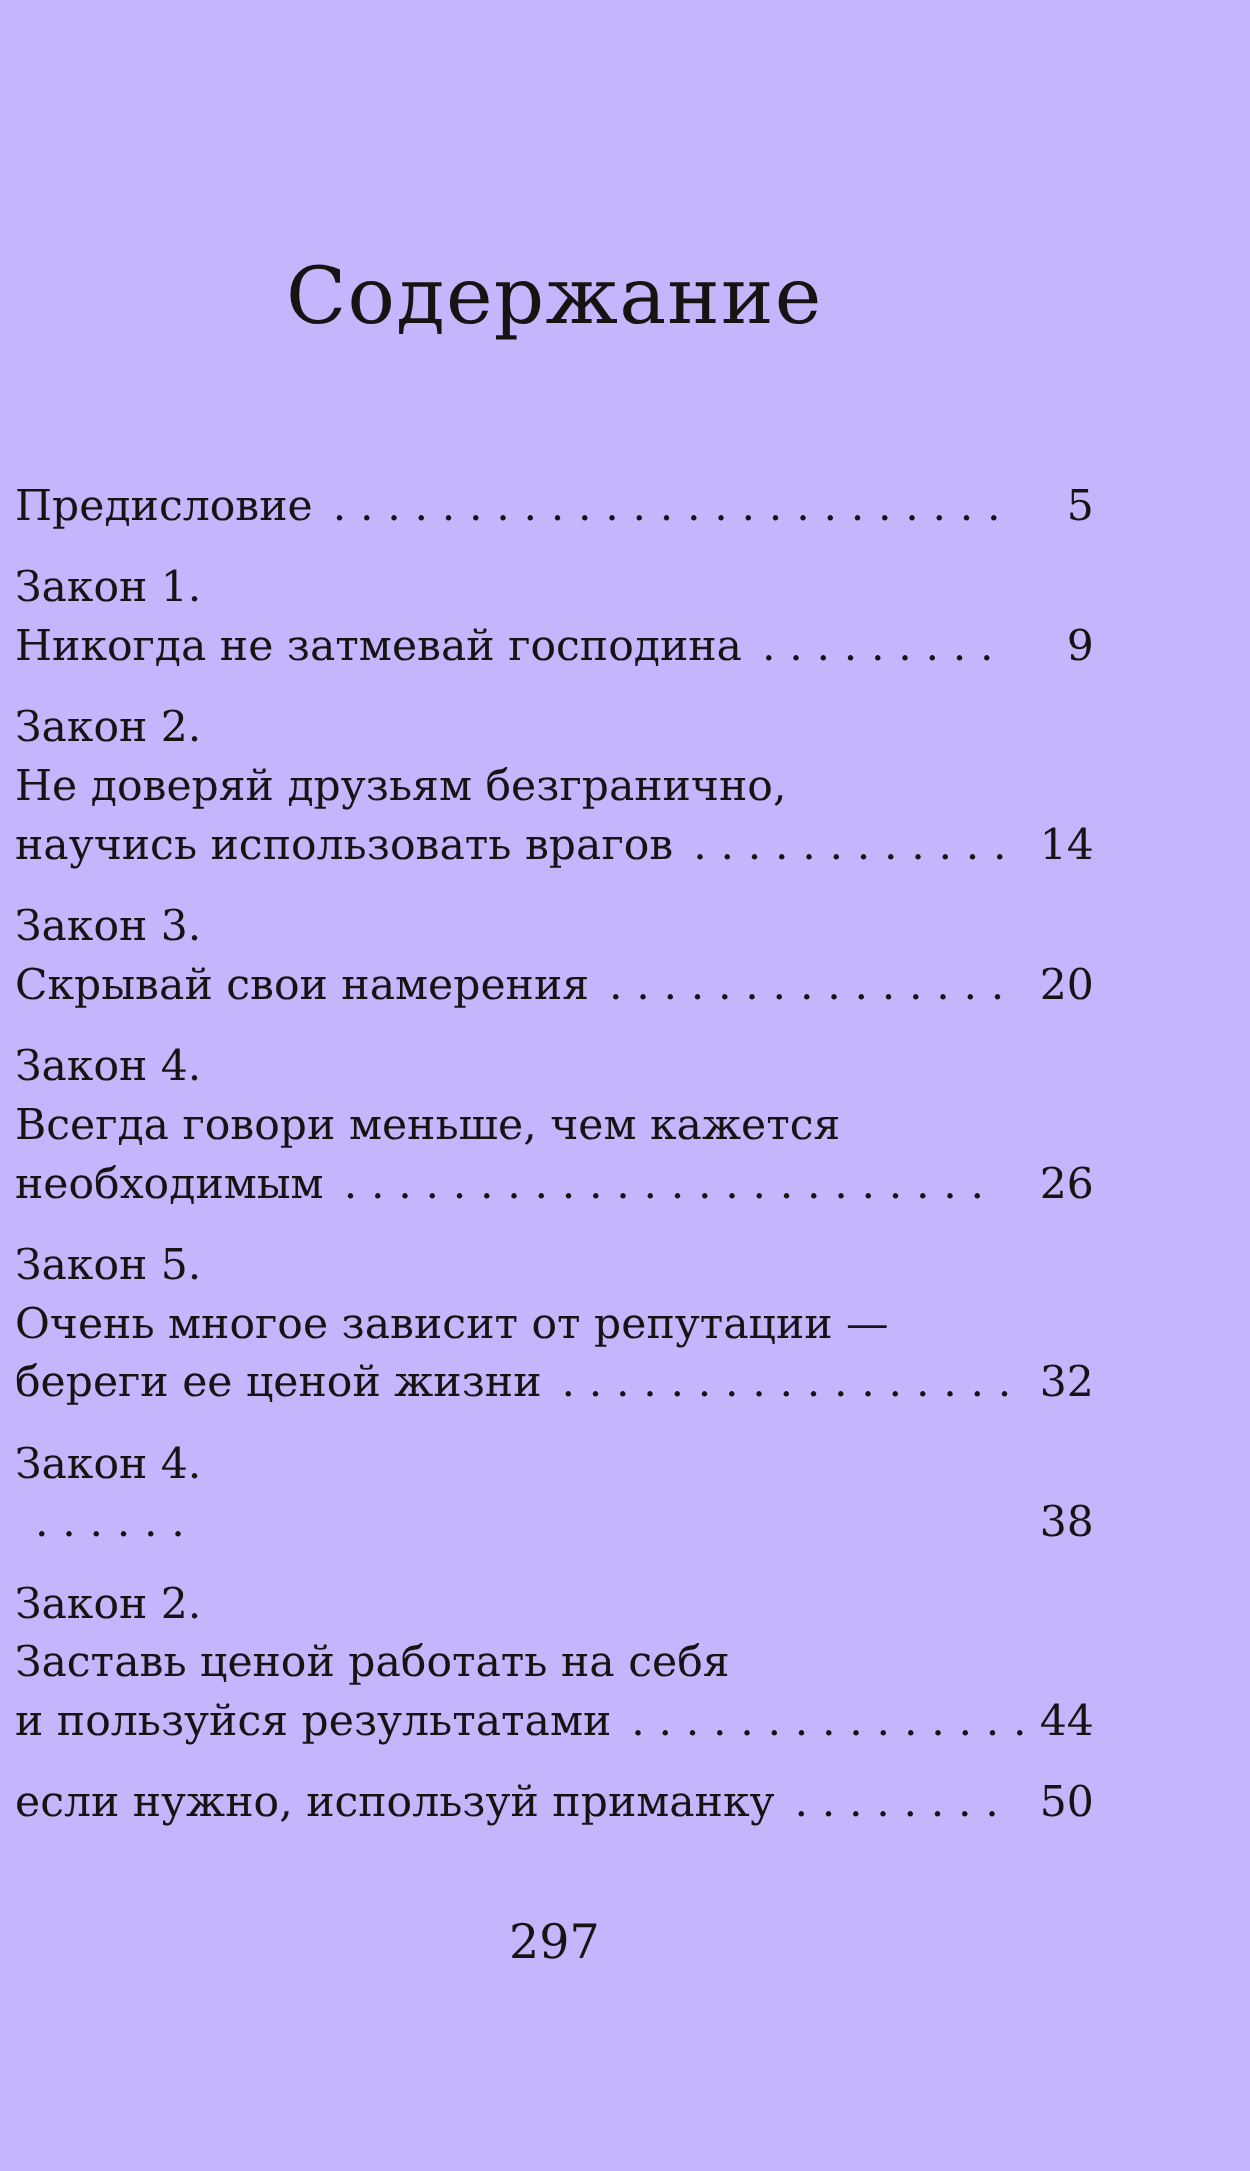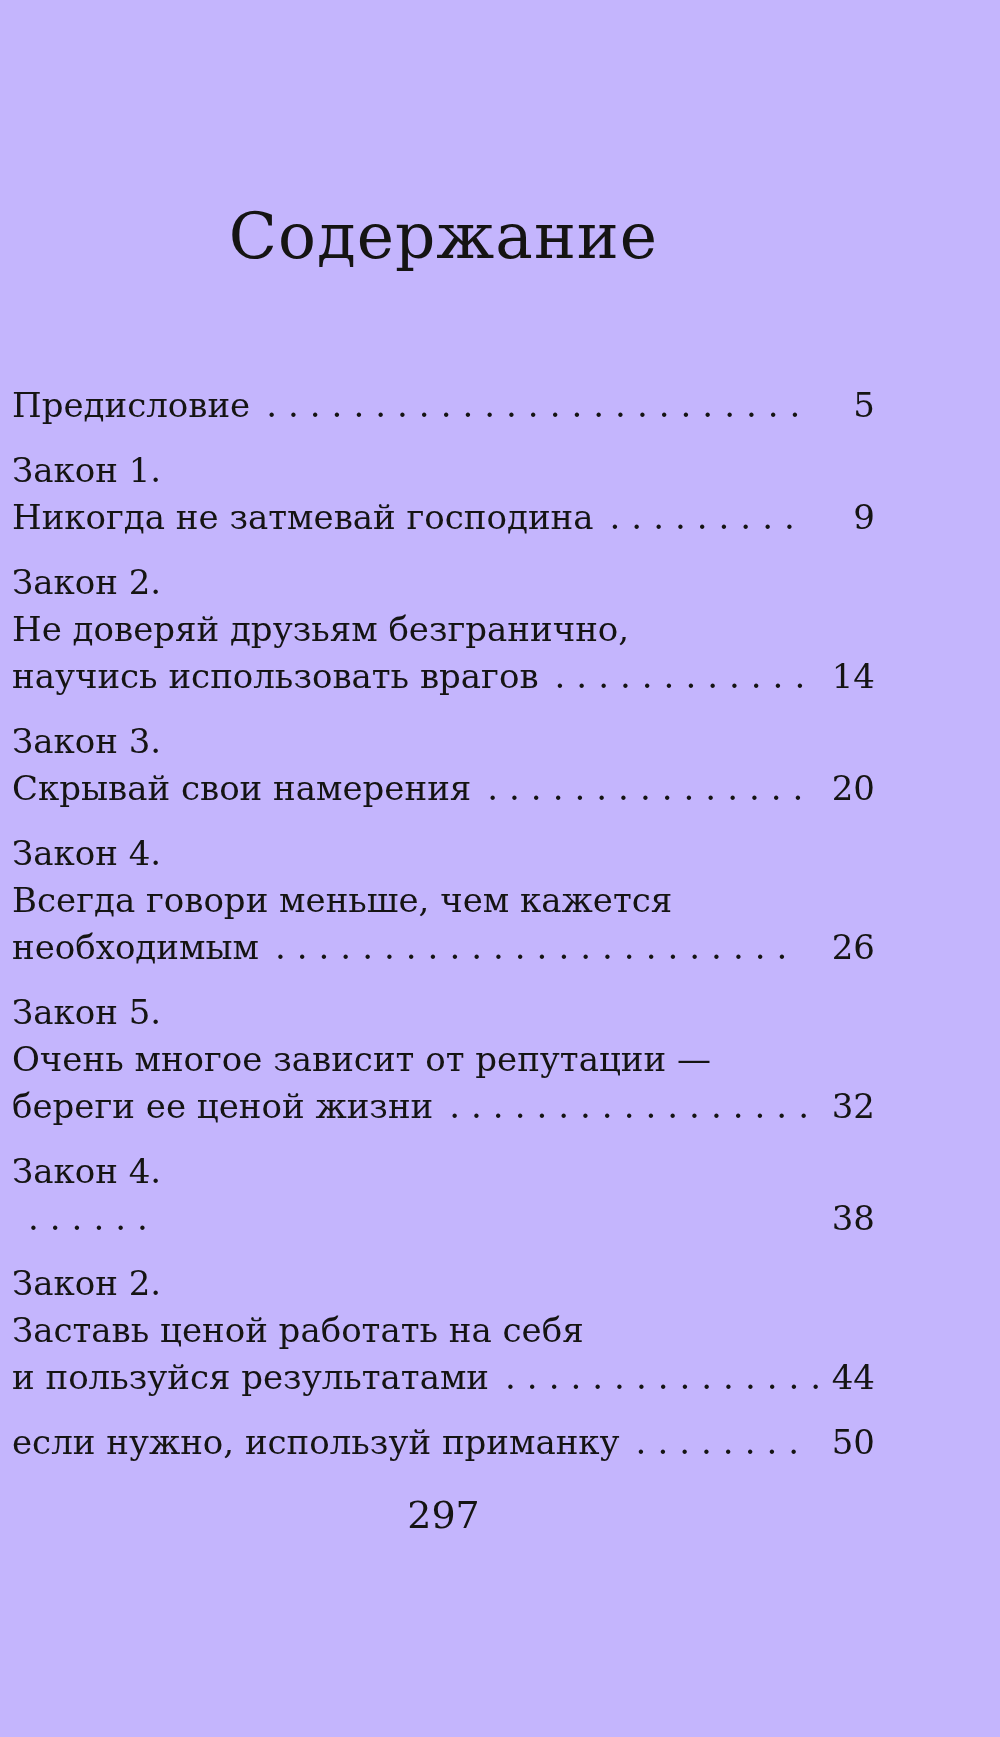--- a/index.html
+++ b/index.html
@@ -60,21 +60,21 @@
   .spacer {
     flex: 1 1 0;
     min-width: 10px;
   }
   .pg {
     flex: 0 0 auto;
     text-align: right;
     font-size: 34px;
   }
   .folio {
-    margin-top: 30px;
+    margin-top: 68px;
     text-align: center;
     font-size: 38px;
     line-height: 1;
   }
 </style>
 </head>
 <body>
 
 <div class="page">
   <div class="content">

